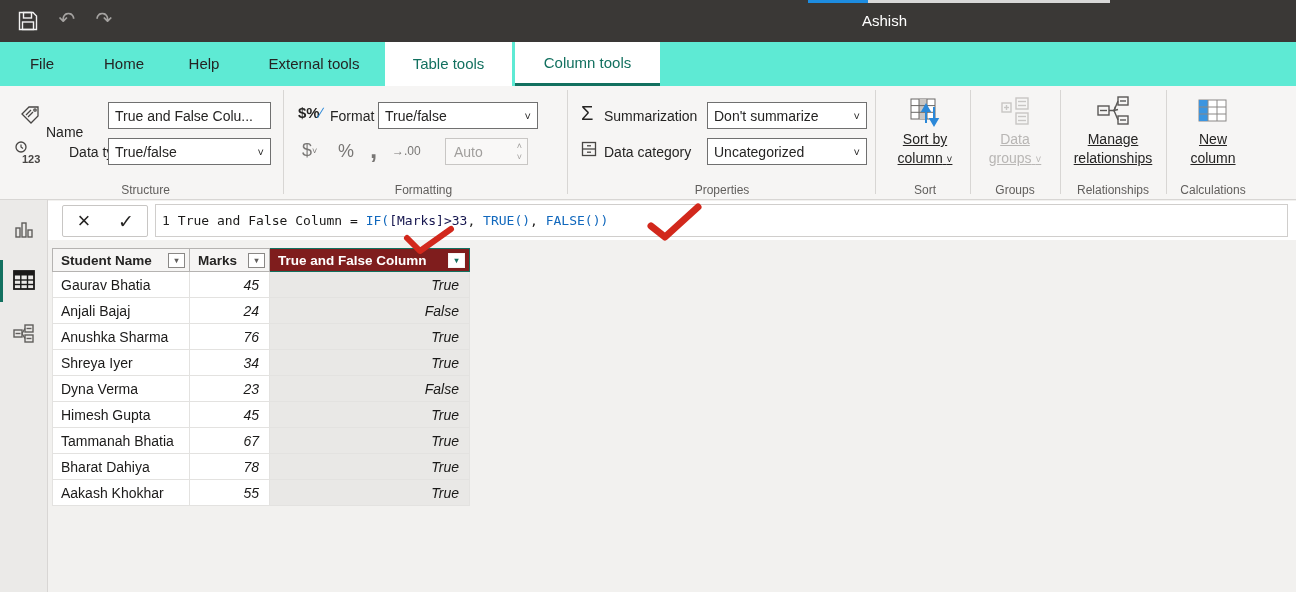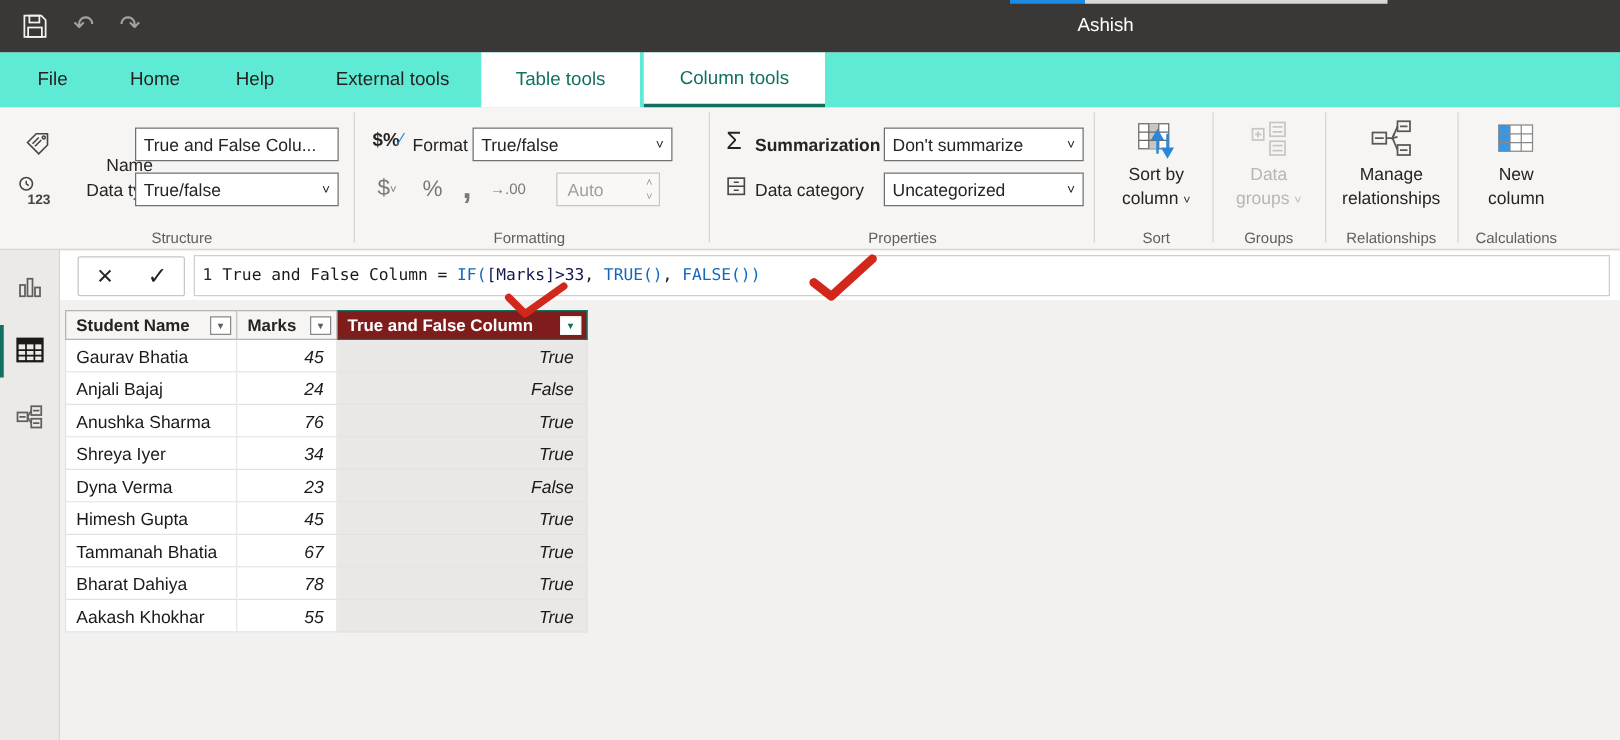--- a/index.html
+++ b/index.html
@@ -33,21 +33,21 @@
   .rlabel { position:absolute; top:97px; height:16px; font-size:12px; color:#605e5c; text-align:center; }
   .rfield-label { position:absolute; font-size:14px; color:#252423; }
   .rinput { position:absolute; height:27px; border:1px solid #707070; background:#ffffff; font-family:"Liberation Sans",sans-serif; font-size:14px; padding:0 6px; color:#252423; }
   .rselect { position:absolute; height:27px; border:1px solid #707070; background:#ffffff; font-size:14px; padding:0 20px 0 6px; display:flex; align-items:center; cursor:pointer; }
   .rselect .caret { position:absolute; right:6px; font-size:11px; color:#252423; }
   .fmt-ic { position:absolute; color:#797775; cursor:pointer; }
   .auto-spin { position:absolute; left:445px; top:52px; width:83px; height:27px; border:1px solid #c8c6c4; background:#f9f8f7; color:#a19f9d; font-size:14px; display:flex; align-items:center; padding-left:8px; }
   .auto-spin .spin { position:absolute; right:5px; top:2px; font-size:9px; color:#a19f9d; line-height:11px; text-align:center; }
   .bigbtn { position:absolute; top:6px; width:86px; text-align:center; cursor:pointer; }
   .bigbtn .ic { height:38px; display:flex; align-items:center; justify-content:center; }
-  .bigbtn .t { font-size:14px; line-height:19px; color:#252423; }
+  .bigbtn .t { font-size:14px; line-height:19px; color:#252423;text-decoration:underline; }
   .bigbtn.disabled .t { color:#b8b6b4; }
 
   
   .formulabar { position:absolute; top:201px; left:48px; width:1248px; height:39px; background:#ffffff; }
   .fx-btns { position:absolute; left:14px; top:4px; width:86px; height:32px; border:1px solid #c8c6c4; border-radius:2px; display:flex; }
   .fx-btns span { flex:1; display:flex; align-items:center; justify-content:center; font-size:19px; color:#252423; cursor:pointer; }
   .fx-box { position:absolute; left:107px; top:3px; right:8px; height:33px; border:1px solid #d0cecc; background:#fff; display:flex; align-items:center; font-family:"DejaVu Sans Mono", monospace; font-size:13px; }
   .fx-box .ln { padding:0 8px 0 6px; color:#252423; }
   .fx-plain { color:#1b1a19; white-space:pre; }
   .fx-blue  { color:#1168bd; white-space:pre; }
@@ -105,21 +105,21 @@
 
 <div class="ribbon">
 
   <span style="position:absolute;left:18px;top:18px;">
     <svg width="24" height="24" viewBox="0 0 24 24" fill="none" stroke="#484644" stroke-width="1.3">
       <path d="M4 10 L11 3 H20 V12 L13 19 Z"></path>
       <circle cx="17" cy="6" r="1.2"></circle>
       <path d="M8 11 L13 6 M10 13 L15 8"></path>
     </svg>
   </span>
-  <div class="rfield-label" style="left:46px;top:38px;margin-left:39px;">Name</div>
+  <div class="rfield-label" style="left:46px;top:38px;">Name</div>
   <input class="rinput" style="left: 108px; top: 16px; width: 163px;" value="True and False Colu...">
   <span style="position:absolute;left:14px;top:54px;">
     <svg width="28" height="26" viewBox="0 0 28 26">
       <circle cx="7" cy="7" r="5" fill="none" stroke="#484644" stroke-width="1.3"></circle>
       <path d="M7 4.5 V7 L9 8.5" fill="none" stroke="#484644" stroke-width="1.2"></path>
       <text x="8" y="23" font-size="11" font-weight="bold" fill="#484644" font-family="Liberation Sans,sans-serif">123</text>
     </svg>
   </span>
   <div class="rfield-label" style="left:46px;top:58px;margin-left:23px;">Data type</div>
   <div class="rselect" style="left:108px;top:52px;width:163px;">
@@ -142,21 +142,21 @@
   <span class="fmt-ic" style="left:370px;top:48px;font-size:26px;font-weight:bold;">,</span>
   <span class="fmt-ic" style="left:392px;top:58px;font-size:12px;">→.00</span>
   <div class="auto-spin">
     <span>Auto</span>
     <span class="spin"><span>˄</span><br><span>˅</span></span>
   </div>
   <div class="rlabel" style="left:290px;width:267px;">Formatting</div>
   <div class="rsep" style="left:567px;"></div>
 
   <span style="position:absolute;left:581px;top:16px;font-size:20px;color:#252423;">Σ</span>
-  <div class="rfield-label" style="left:604px;top:22px;font-weight:bold;">Summarization</div>
+  <div class="rfield-label" style="left:604px;top:22px;">Summarization</div>
   <div class="rselect" style="left:707px;top:16px;width:160px;">
     <span>Don't summarize</span>
     <span class="caret">˅</span>
   </div>
   <span style="position:absolute;left:580px;top:54px;">
     <svg width="18" height="18" viewBox="0 0 18 18" fill="none" stroke="#484644" stroke-width="1.3">
       <rect x="2.5" y="2.5" width="13" height="13"></rect>
       <line x1="2.5" y1="9" x2="15.5" y2="9"></line>
       <line x1="7" y1="5.8" x2="11" y2="5.8"></line>
       <line x1="7" y1="12.2" x2="11" y2="12.2"></line>

